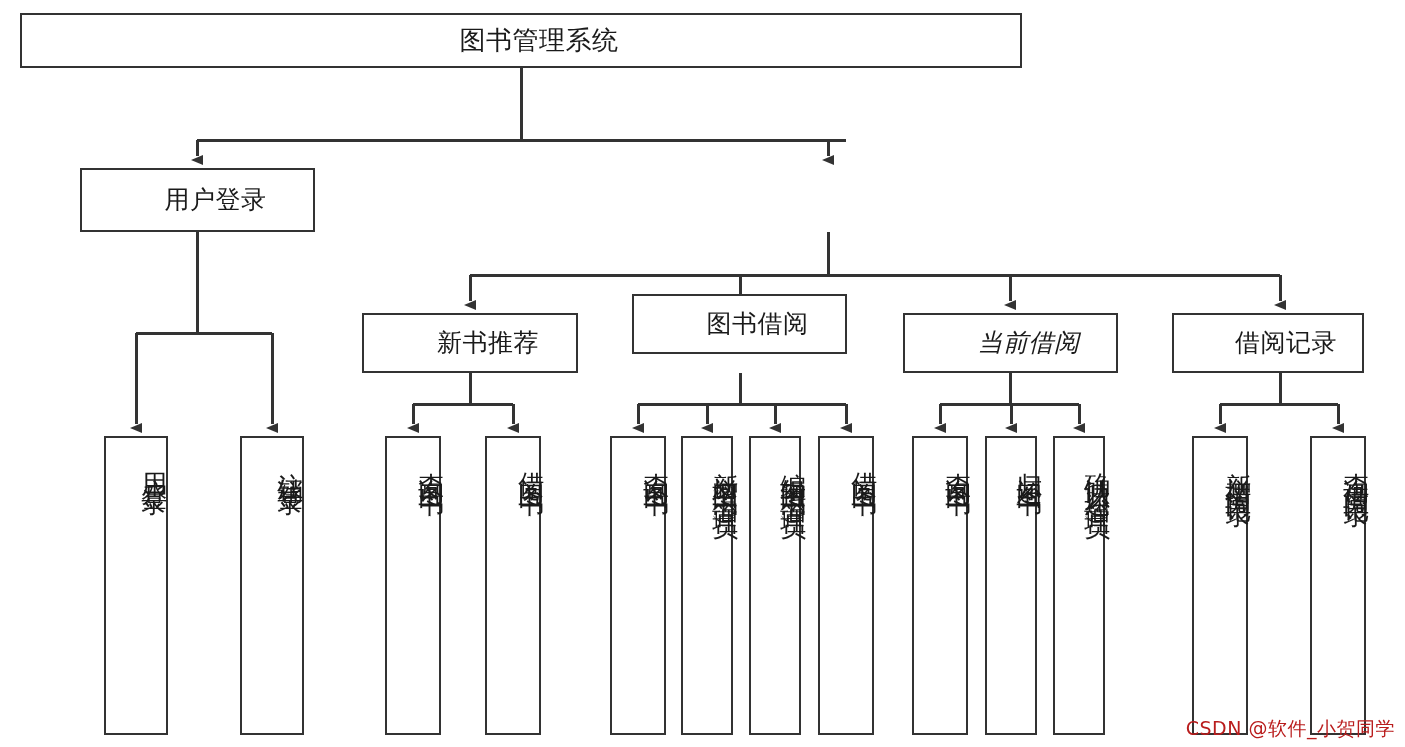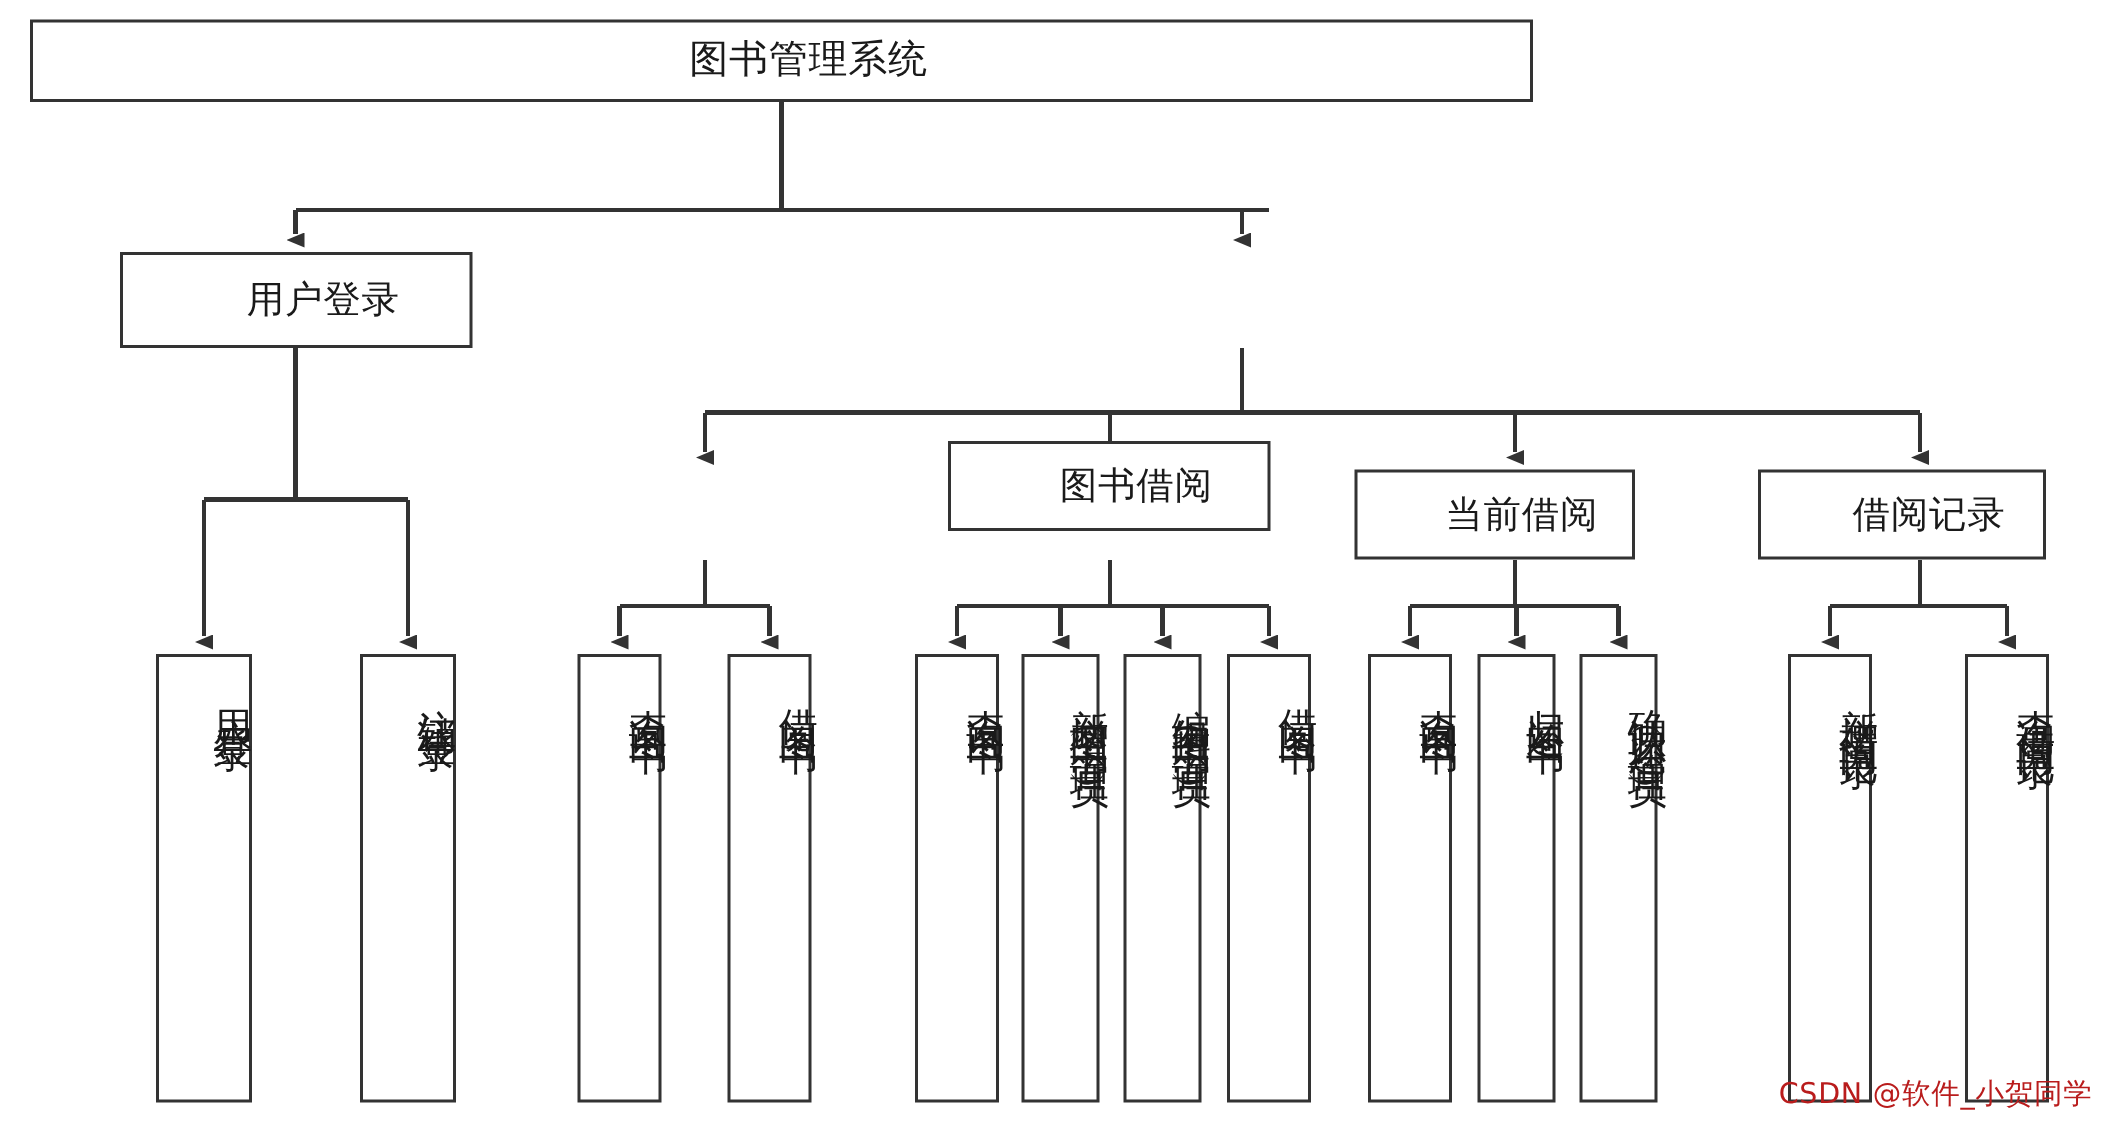--- a/index.html
+++ b/index.html
@@ -117,24 +117,27 @@
   </svg>
 
   <div class="node h root" style="left:20px;top:13px;width:1002px;height:55px;">
     <span class="label">图书管理系统</span>
   </div>
 
   <div class="node h" style="left:80px;top:168px;width:235px;height:64px;">
     <span class="label">用户登录</span>
   </div>
 
+  <div class="node h" style="left:362px;top:313px;width:216px;height:60px;">
+    <span class="label">新书推荐</span>
+  </div>
   <div class="node h" style="left:632px;top:294px;width:215px;height:60px;">
     <span class="label">图书借阅</span>
   </div>
-  <div class="node h" style="left:903px;top:313px;width:187px;height:60px;">
+  <div class="node h" style="left:903px;top:313px;width:215px;height:60px;font-style:italic;">
     <span class="label">当前借阅</span>
   </div>
   <div class="node h" style="left:1172px;top:313px;width:192px;height:60px;">
     <span class="label">借阅记录</span>
   </div>
 
   <div class="node v" style="left:104px;top:436px;width:64px;height:299px;">
     <span class="label">用户登录</span>
   </div>
   <div class="node v" style="left:240px;top:436px;width:64px;height:299px;">

